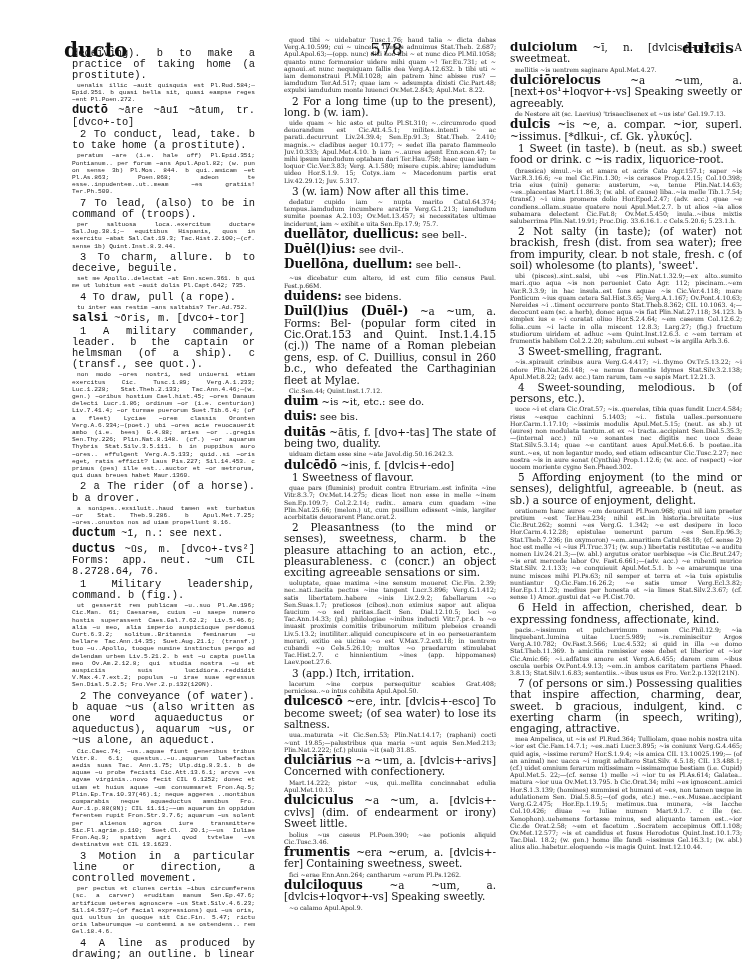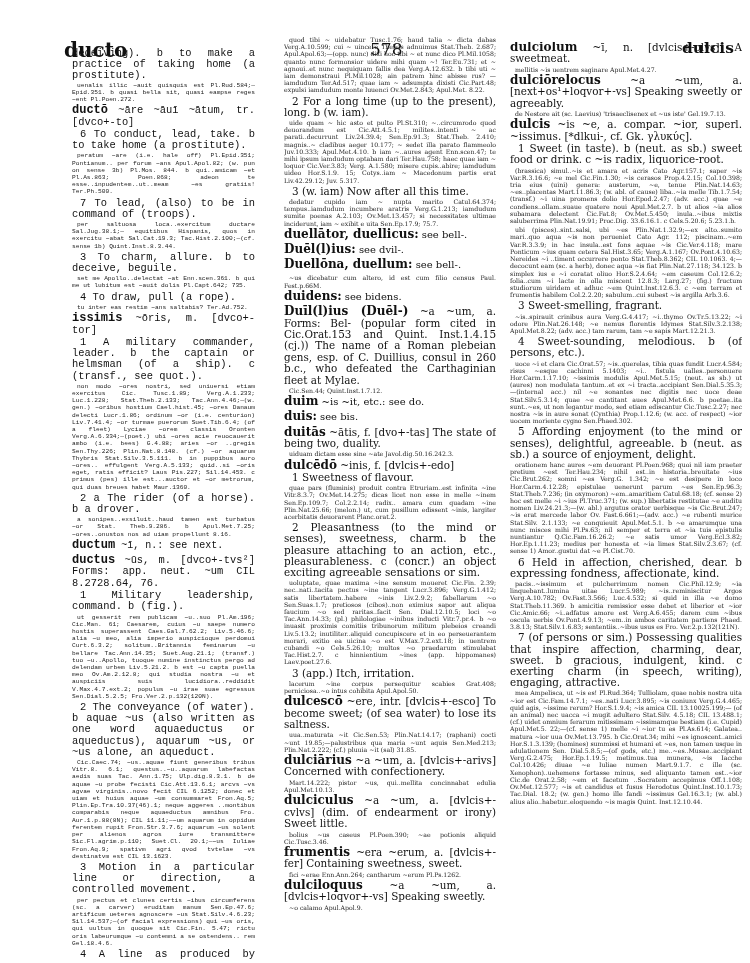--- a/index.html
+++ b/index.html
@@ -38,29 +38,29 @@
 <div class="header">
   <span class="hw-left">ducto</span>
   <span class="page-num">578</span>
   <span class="hw-right">dulcis</span>
 </div>
 
 <div class="col col-1">
     <p class="cont">deceiving). b to make a practice of taking home (a prostitute).</p>
     <p class="quote">uenalis illic ~auit quisquis est Pl.Rud.584;—Epid.351. b quasi bella sit, quasi eampse reges ~ent Pl.Poen.272.</p>
     <p class="head"><span class="lemma">ductō</span><span> ~āre ~āuī ~ātum, tr. [dvco+-to]</span></p>
-    <p class="sense">6 To conduct, lead, take. b to take home (a prostitute).</p>
+    <p class="sense">2 To conduct, lead, take. b to take home (a prostitute).</p>
     <p class="quote">peratum ~are (i.e. hale off) Pl.Epid.351; Pontianum.. per forum ~ans Apul.Apol.82; (w. pun on sense 3b) Pl.Mos. 844. b qui..amicam ~et Pl.As.863; Poen.868; adeon te esse..inpudentem..ut..meam ~es gratiis! Ter.Ph.500.</p>
     <p class="sense">7 To lead, (also) to be in command of (troops).</p>
     <p class="quote">per saltuosa loca..exercitum ductare Sal.Jug.38.1;— equitibus Hispanis, quos in exercitu ~abat Sal.Cat.19.3; Tac.Hist.2.100;—(cf. sense 1b) Quint.Inst.8.3.44.</p>
     <p class="sense">3 To charm, allure. b to deceive, beguile.</p>
     <p class="quote">set me Apollo..delectat ~at Enn.scen.361. b qui me ut lubitum est ~auit dolis Pl.Capt.642; 735.</p>
     <p class="sense">4 To draw, pull (a rope).</p>
     <p class="quote">tu inter eas restim ~ans saltabis? Ter.Ad.752.</p>
-    <p class="head"><span class="lemma">issimis</span><span> ~ōris, m. [dvco+-tor]</span></p>
+    <p class="head"><span class="lemma">salsi</span><span> ~ōris, m. [dvco+-tor]</span></p>
     <p class="sense">1 A military commander, leader. b the captain or helmsman (of a ship). c (transf., see quot.).</p>
     <p class="quote">non modo ~ores nostri, sed uniuersi etiam exercitus Cic. Tusc.1.89; Verg.A.1.233; Luc.1.228; Stat.Theb.2.133; Tac.Ann.4.46;—(w. gen.) ~oribus hostium Cael.hist.45; ~ores Danaum delecti Lucr.1.86; ordinum ~or (i.e. centurion) Liv.7.41.4; ~or turmae puerorum Suet.Tib.6.4; (of a fleet) Lyciae ~orem classis Oronten Verg.A.6.334;—(poet.) ubi ~ores acie reuocauerit ambo (i.e. bees) G.4.88; aries ~or ..gregis Sen.Thy.226; Plin.Nat.8.148. (cf.) ~or aquarum Thybris Stat.Silv.3.5.111. b in puppibus auro ~ores.. effulgent Verg.A.5.133; quid..si ~oris eget, ratis efficit? Laus Pis.227; Sil.14.453. c primus (pes) ille est...auctor et ~or metrorum, qui duas breues habet Maur.1360.</p>
     <p class="sense">2 a The rider (of a horse). b a drover.</p>
     <p class="quote">a sonipes..exsiluit..haud tamen est turbatus ~or Stat. Theb.9.286. b Apul.Met.7.25; ~ores..onustos nos ad uiam propellunt 8.16.</p>
     <p class="xref"><span class="lemma">ductum</span><span> ~ī, n.: see next.</span></p>
     <p class="head"><span class="lemma">ductus</span><span> ~ūs, m. [dvco+-tvs²] Forms: app. neut. ~um CIL 8.2728.64, 76.</span></p>
     <p class="sense">1 Military leadership, command. b (fig.).</p>
     <p class="quote">ut gesserit rem publicam ~u..suo Pl.Am.196; Cic.Man. 61; Caesarem, cuius ~u saepe numero hostis superassent Caes.Gal.7.62.2; Liv.5.46.6; alia ~u meo, alia imperio auspicioque perdomui Curt.6.3.2; solitum..Britannis feminarum ~u bellare Tac.Ann.14.35; Suet.Aug.21.1; (transf.) tuo ~u..Apollo, tuoque numine instinctus pergo ad delendam urbem Liv.5.21.2. b est ~u capta puella meo Ov.Am.2.12.8; qui studia nostra ~u et auspiciis suis lucidiora..reddidit V.Max.4.7.ext.2; populus ~u irae suae egressus Sen.Dial.5.2.5; Fro.Ver.2.p.132(120N).</p>
     <p class="sense">2 The conveyance (of water). b aquae ~us (also written as one word aquaeductus or aqueductus), aquarum ~us, or ~us alone, an aqueduct.</p>
     <p class="quote">Cic.Caec.74; ~us..aquae fiunt generibus tribus Vitr.8. 6.1; questus..~u..aquarum labefactas aedis suas Tac. Ann.1.75; Ulp.dig.8.3.1. b de aquae ~u probe fecisti Cic.Att.13.6.1; arcvs ~vs agvae virginis..novo fecit CIL 6.1252; donec et uiam et huius aquae ~um consummaret Fron.Aq.5; Plin.Ep.Tra.10.37(46).1; neque aggeres ..montibus comparabis neque aquaeductus amnibus Fro. Aur.1.p.88(8N); CIL 11.11;—~um aquarum in oppidum ferentem rupit Fron.Str.3.7.6; aquarum ~us solent per alienos agros iure transmittere Sic.Fl.agrim.p.110; Suet.Cl. 20.1;—~us Iuliae Fron.Aq.9; spativm agri qvod tvtelae ~vs destinatvm est CIL 13.1623.</p>
@@ -107,20 +107,21 @@
     <p class="quote">~o calamo Apul.Apol.9.</p>
   </div>
 <div class="col col-3">
     <p class="head"><span class="lemma">dulciolum</span><span> ~ī, n. [dvlcis+-olvs] A sweetmeat.</span></p>
     <p class="quote">mellitis ~is uentrem saginare Apul.Met.4.27.</p>
     <p class="head"><span class="lemma">dulciōrelocus</span><span> ~a ~um, a. [next+os¹+loqvor+-vs] Speaking sweetly or agreeably.</span></p>
     <p class="quote">de Nestore ait (sc. Laevius) 'trisaeclisenex et ~us iste' Gel.19.7.13.</p>
     <p class="head"><span class="lemma">dulcis</span><span> ~is ~e, a. compar. ~ior, superl. ~issimus. [*dlkui-, cf. Gk. γλυκύς].</span></p>
     <p class="sense">1 Sweet (in taste). b (neut. as sb.) sweet food or drink. c ~is radix, liquorice-root.</p>
     <p class="quote">(brassica) simul..~is et amara et acris Cato Agr.157.1; saper ~is Var.R.3.16.6; ~e mel Cic.Fin.1.30; ~is cerasos Prop.4.2.15; Col.10.398; tria eius (uini) genera: austerum, ~e, tenue Plin.Nat.14.63; ~es..placentas Mart.11.86.3; (w. abl. of cause) liba..~ia melle Tib.1.7.54; (transf.) ~i uina promens dolio Hor.Epod.2.47; (adv. acc.) quae ~e condiens..ollam..suaue quatere noui Apul.Met.2.7. b ut alios ~ia alios subamara delectent Cic.Fat.8; Ov.Met.5.450; inula..~ibus mixtis saluberrima Plin.Nat.19.91; Proc.Dig. 33.6.16.1. c Cels.5.20.6; 5.23.1.b.</p>
+    <p class="sense">2 Not salty (in taste); (of water) not brackish, fresh (dist. from sea water); free from impurity, clear. b not stale, fresh. c (of soil) wholesome (to plants), 'sweet'.</p>
     <p class="quote">ubi (pisces)..sint..salsi, ubi ~es Plin.Nat.1.32.9;—ex alto..sumito mari..quo aqua ~is non perueniet Cato Agr. 112; piscinam..~em Var.R.3.3.9; in hac insula..est fons aquae ~is Cic.Ver.4.118; mare Ponticum ~ius quam cetera Sal.Hist.3.65; Verg.A.1.167; Ov.Pont.4.10.63; Nereides ~i ..timent occurrere ponto Stat.Theb.8.362; CIL 10.1063. 4;—decocunt eam (sc. a herb), donec aqua ~is fiat Plin.Nat.27.118; 34.123. b simplex ius e ~i coratat oliuo Hor.S.2.4.64; ~em caseum Col.12.6.2; folia..cum ~i lacte in olla miscent 12.8.3; Larg.27; (fig.) fructum studiorum uiridem et adhuc ~em Quint.Inst.12.6.3. c ~em terram et frumentis habilem Col.2.2.20; sabulum..cui subest ~is argilla Arb.3.6.</p>
     <p class="sense">3 Sweet-smelling, fragrant.</p>
     <p class="quote">~is..spirauit crinibus aura Verg.G.4.417; ~i..thymo Ov.Tr.5.13.22; ~i odore Plin.Nat.26.148; ~e nemus florentis Idymes Stat.Silv.3.2.138; Apul.Met.8.22; (adv. acc.) tam rarum, tam ~e sapis Mart.12.21.3.</p>
     <p class="sense">4 Sweet-sounding, melodious. b (of persons, etc.).</p>
     <p class="quote">uoce ~i et clara Cic.Orat.57; ~is..querelas, tibia quas fundit Lucr.4.584; risus ~esque cachinni 5.1403; ~i.. fistula ualles..personuere Hor.Carm.1.17.10; ~issimis modulis Apul.Met.5.15; (neut. as sb.) ut (aures) non modulata tantum..et ex ~i tracta..accipiant Sen.Dial.5.35.3; —(internal acc.) nil ~e sonantes nec digitis nec uoce deae Stat.Silv.5.3.14; quae ~e cantitant aues Apul.Met.6.6. b poetae..ita sunt..~es, ut non legantur modo, sed etiam ediscantur Cic.Tusc.2.27; nec nostra ~is in aure sonat (Cynthia) Prop.1.12.6; (w. acc. of respect) ~ior uocem moriente cygno Sen.Phaed.302.</p>
     <p class="sense">5 Affording enjoyment (to the mind or senses), delightful, agreeable. b (neut. as sb.) a source of enjoyment, delight.</p>
     <p class="quote">orationem hanc aures ~em deuorant Pl.Poen.968; quoi nil iam praeter pretium ~est Ter.Hau.234; nihil est..in historia..breuitate ~ius Cic.Brut.262; somni ~es Verg.G. 1.342; ~e est desipere in loco Hor.Carm.4.12.28; epistulae uenerunt parum ~es Sen.Ep.96.3; Stat.Theb.7.236; (in oxymoron) ~em..amaritiem Catul.68.18; (cf. sense 2) hoc est melle ~i ~ius Pl.Truc.371; (w. sup.) libertatis restitutae ~e auditu nomen Liv.24.21.3;—(w. abl.) argutus orator uerbisque ~is Cic.Brut.247; ~is erat mercede labor Ov. Fast.6.661;—(adv. acc.) ~e rubenti murice Stat.Silv. 2.1.133; ~e conquieuit Apul.Met.5.1. b ~e amarumque una nunc misces mihi Pl.Ps.63; nil semper et terra et ~ia tuis epistulis nuntiantur Q.Cic.Fam.16.26.2; ~e satis umor Verg.Ecl.3.82; Hor.Ep.1.11.23; medius per honesta et ~ia limes Stat.Silv.2.3.67; (cf. sense 1) Amor..gustui dat ~e Pl.Cist.70.</p>
     <p class="sense">6 Held in affection, cherished, dear. b expressing fondness, affectionate, kind.</p>
     <p class="quote">pacis..~issimum et pulcherrimum nomen Cic.Phil.12.9; ~ia linquebant..lumina uitae Lucr.5.989; ~is..reminiscitur Argos Verg.A.10.782; Ov.Fast.3.566; Luc.4.532; si quid in illa ~e domo Stat.Theb.11.369. b amicitia remissior esse debet et liberior et ~ior Cic.Amic.66; ~i..adfatus amore est Verg.A.6.455; darem cum ~ibus oscula uerbis Ov.Pont.4.9.13; ~em..in ambos caritatem partiens Phaed. 3.8.13; Stat.Silv.1.6.83; sententiis..~ibus usus es Fro. Ver.2.p.132(121N).</p>
     <p class="sense">7 (of persons or sim.) Possessing qualities that inspire affection, charming, dear, sweet. b gracious, indulgent, kind. c exerting charm (in speech, writing), engaging, attractive.</p>

